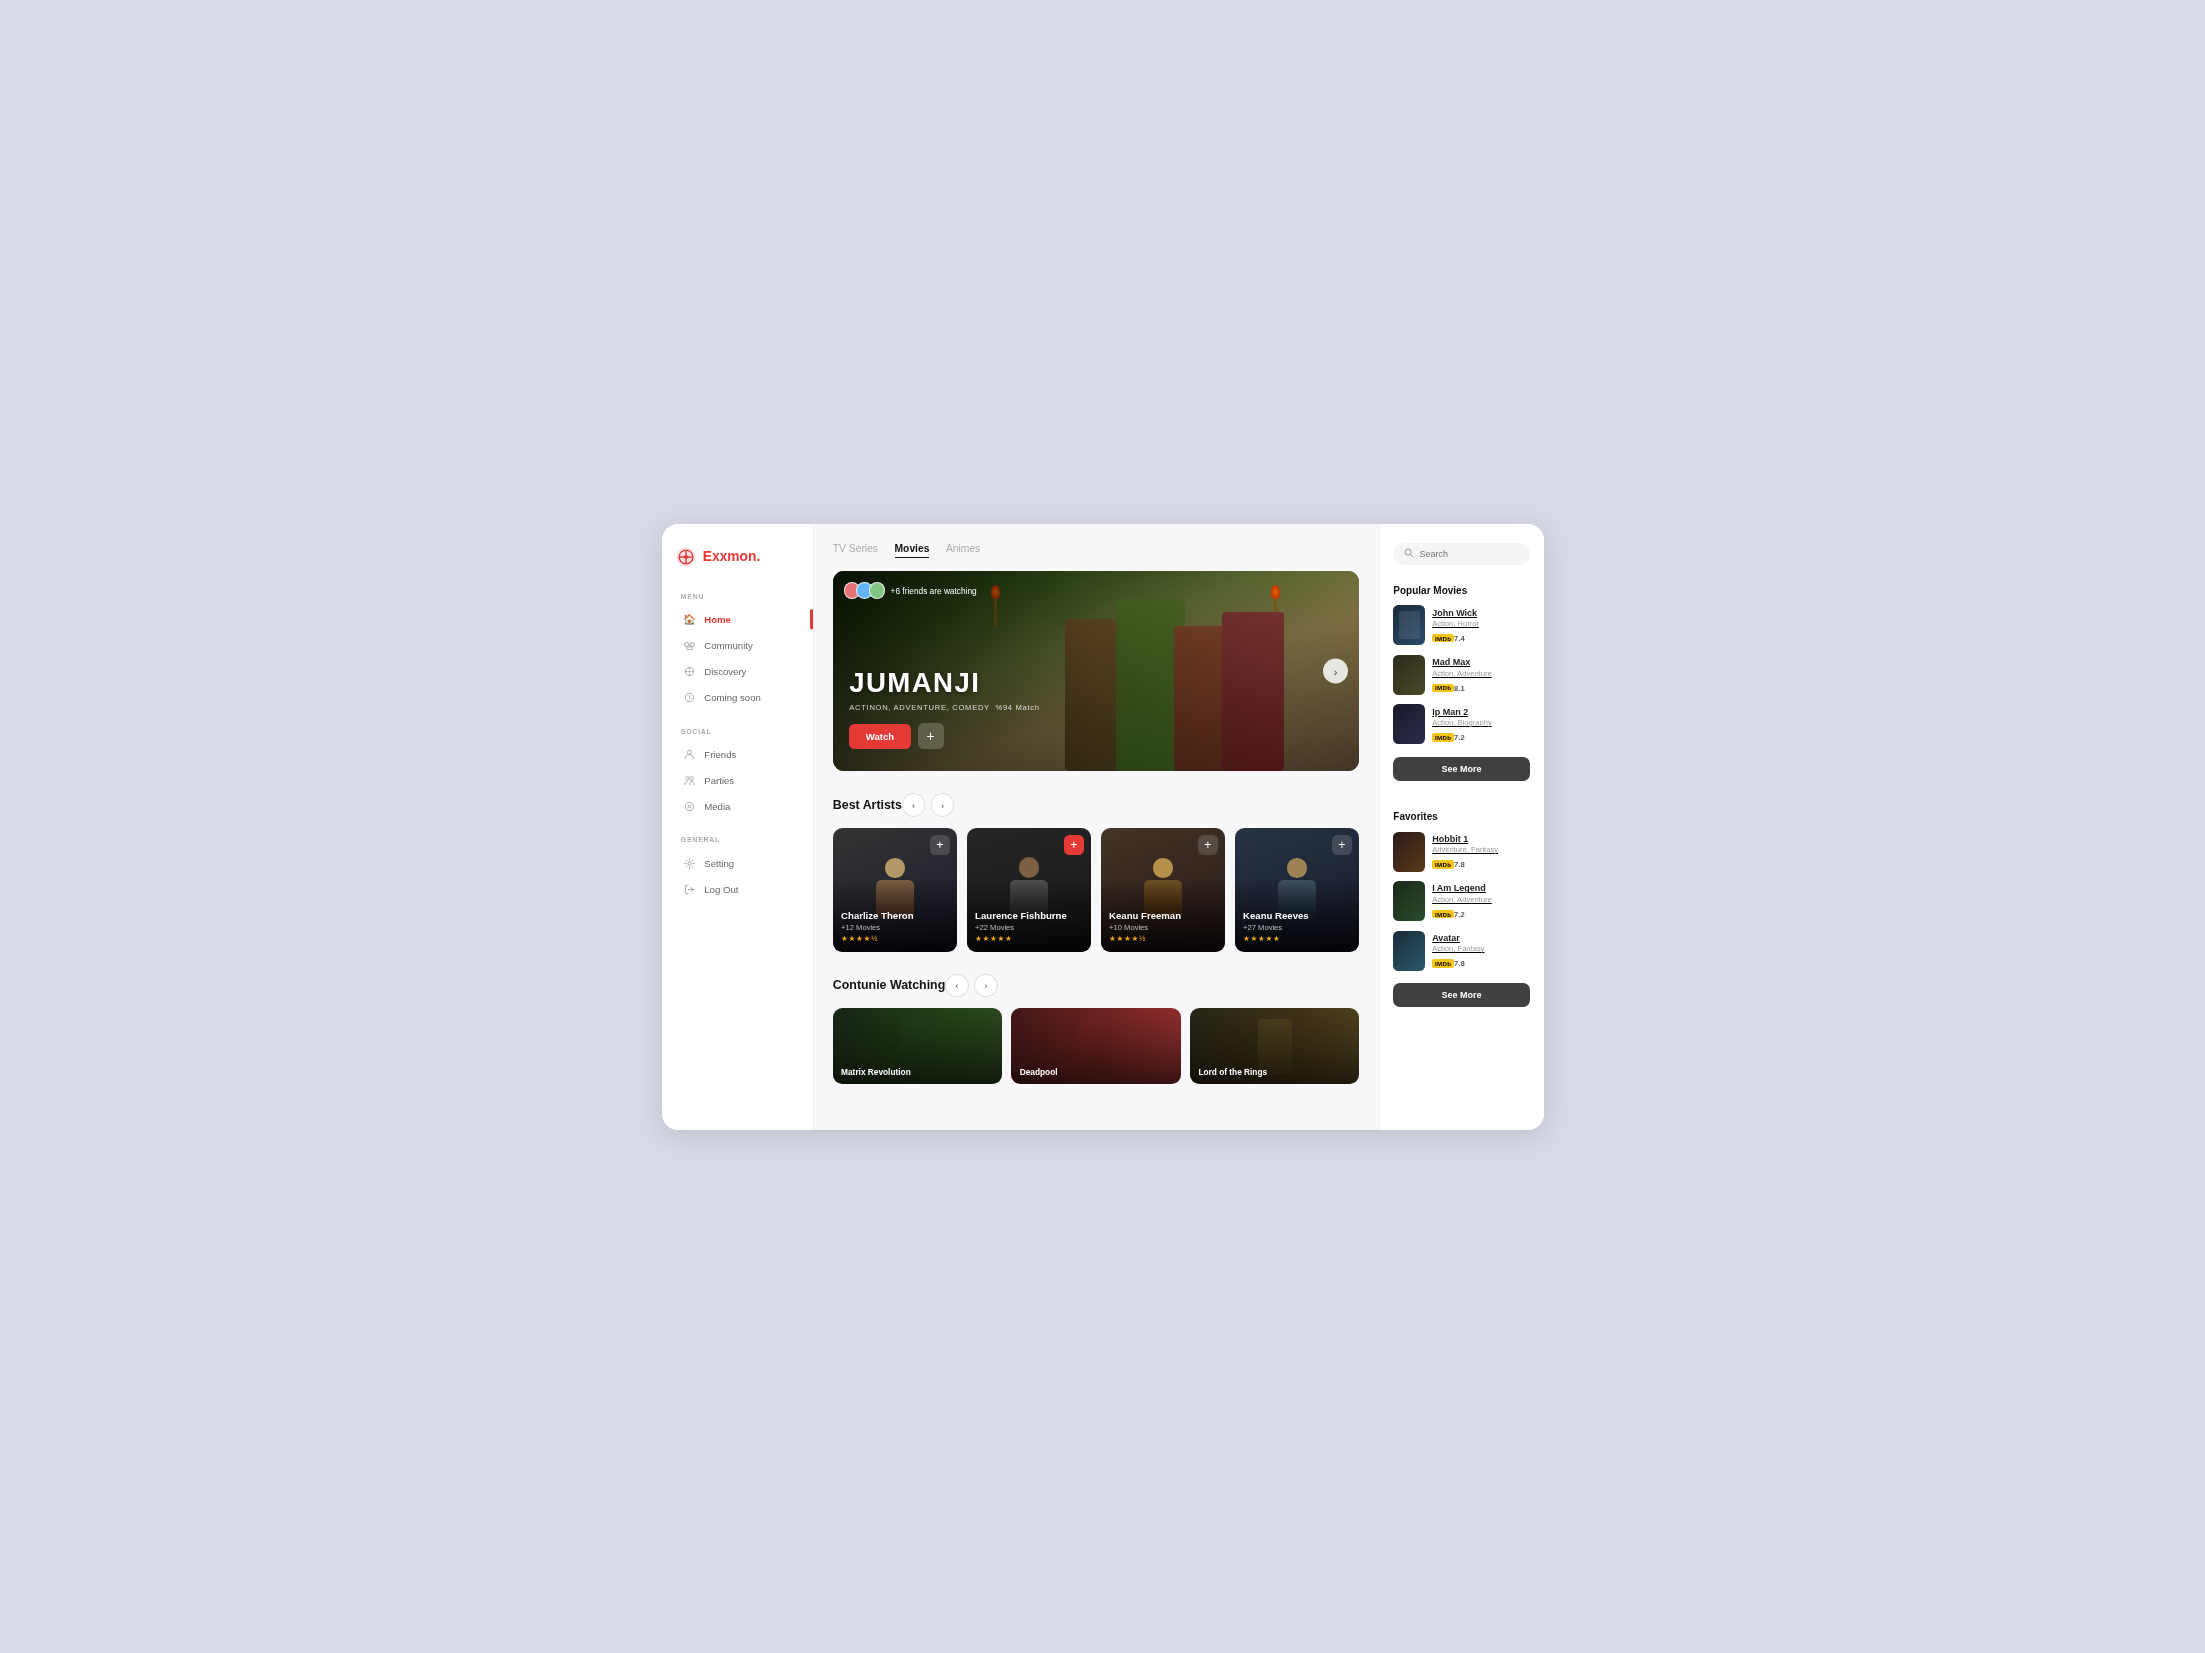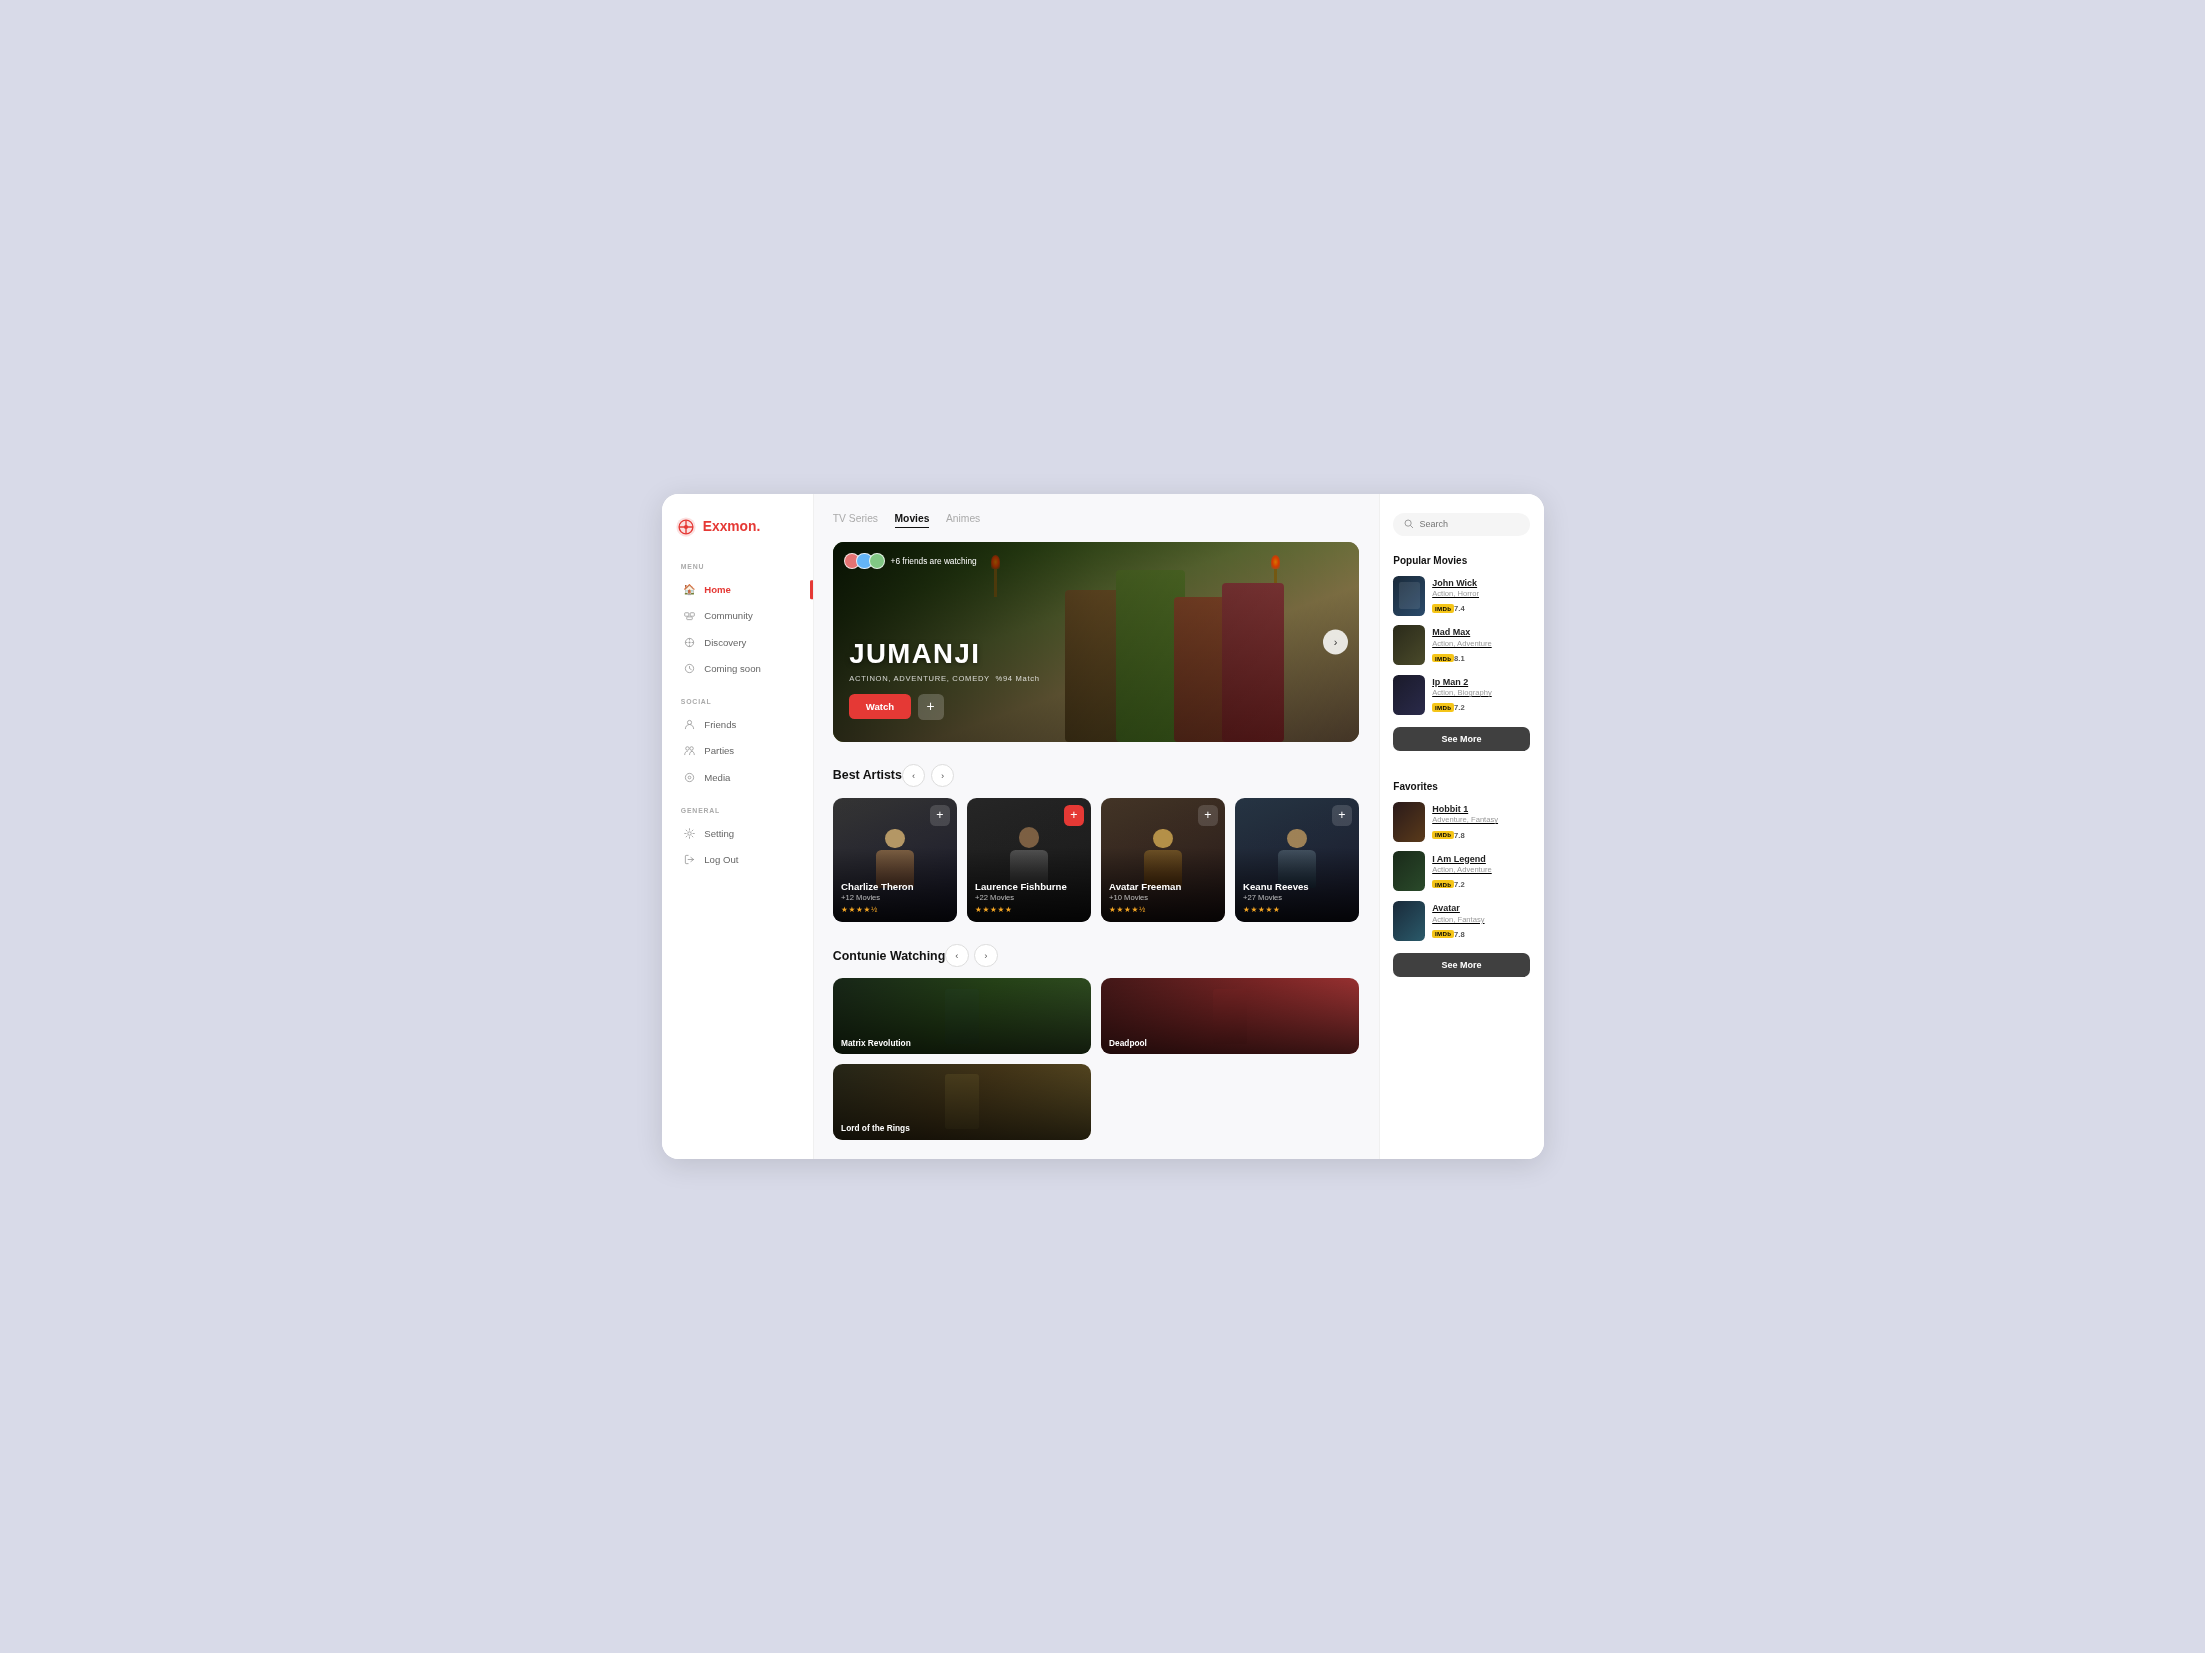--- a/index.html
+++ b/index.html
@@ -354,21 +354,21 @@
     }
     .star-rating {
       color: #f5a623;
       font-size: 7.6px;
       letter-spacing: 0.7px;
     }
 
     
     .watching-grid {
       display: grid;
-      grid-template-columns: repeat(2, 1fr);
+      grid-template-columns: repeat(3, 1fr);
       gap: 9.6px;
     }
     .watch-card {
       border-radius: 9.6px;
       overflow: hidden;
       height: 76px;
       position: relative;
       cursor: pointer;
     }
     .watch-bg {
@@ -702,21 +702,21 @@
 
       <div class="artist-card">
         <div class="artist-bg artist-bg-3"></div>
         <div style="position:absolute;bottom:34px;left:50%;transform:translateX(-50%);">
           <div style="width:19.3px;height:19.3px;border-radius:50%;background:#c8a050;margin:0 auto 2.1px;"></div>
           <div style="width:38px;height:38px;background:linear-gradient(180deg,#7a5a2a,#4a2a0a);border-radius:5.5px 5.5px 2.8px 2.8px;"></div>
         </div>
         <div class="artist-overlay"></div>
         <div class="artist-add-btn">+</div>
         <div class="artist-info">
-          <div class="artist-name">Avatar Freeman</div>
+          <div class="artist-name">Keanu Freeman</div>
           <div class="artist-movies">+10 Movies</div>
           <div class="star-rating">★★★★½</div>
         </div>
       </div>
 
       <div class="artist-card">
         <div class="artist-bg artist-bg-4"></div>
         <div style="position:absolute;bottom:34px;left:50%;transform:translateX(-50%);">
           <div style="width:19.3px;height:19.3px;border-radius:50%;background:#b09060;margin:0 auto 2.1px;"></div>
           <div style="width:38px;height:38px;background:linear-gradient(180deg,#4a5a6a,#1a2a3a);border-radius:5.5px 5.5px 2.8px 2.8px;"></div>

